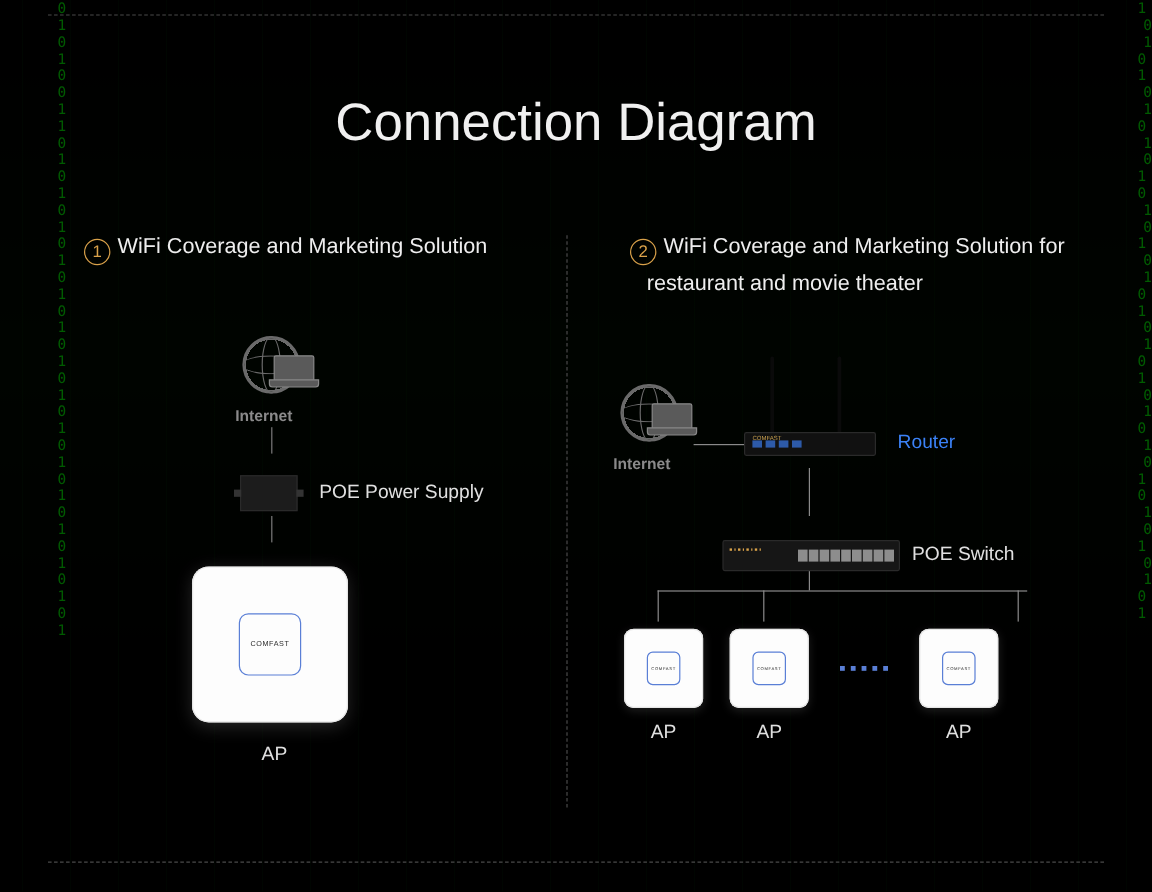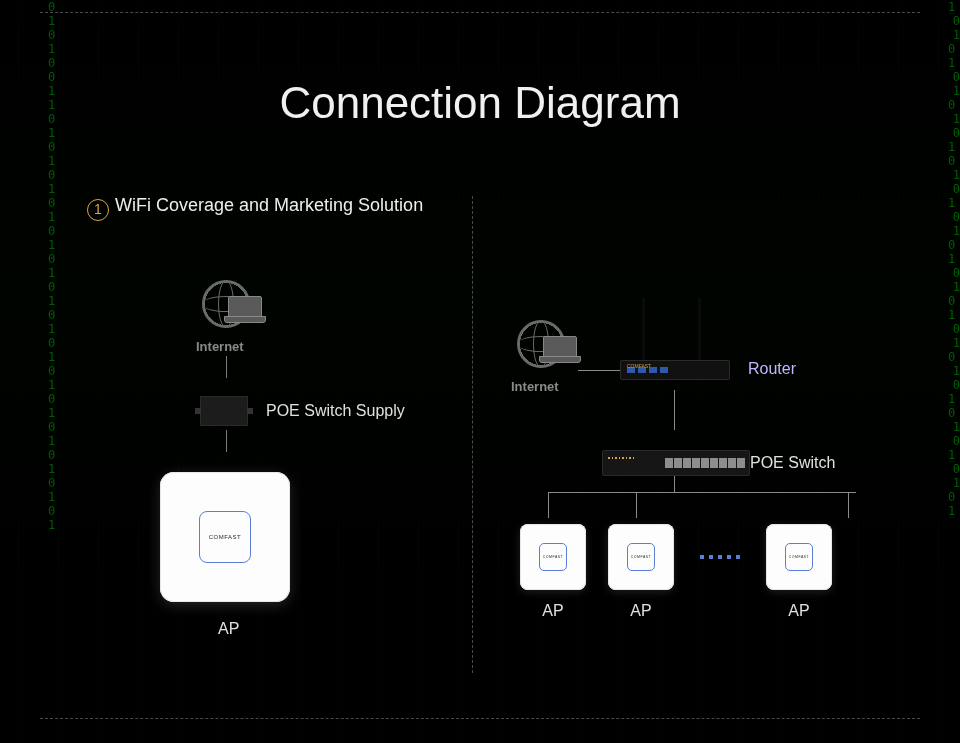--- a/index.html
+++ b/index.html
@@ -72,21 +72,20 @@
       top: 6px;
       bottom: 10px;
       border-left: 1px dashed #4a4a4a;
     }
 
     .sect-head {
       font-size: 18px;
       font-weight: 400;
       line-height: 1.7;
       color: #eee;
-      margin-left: 17px;
     }
     .circ-num {
       display: inline-flex;
       width: 22px; height: 22px;
       border: 1.5px solid #d9a24a;
       border-radius: 50%;
       color: #d9a24a;
       align-items: center;
       justify-content: center;
       font-size: 14px;
@@ -185,38 +184,38 @@
       background: #111; border: 1px solid #2a2a2a; border-radius: 2px;
       display: flex; align-items: center; padding-left: 6px; gap: 3px;
     }
     .router-port { width: 8px; height: 6px; background: #2d5aa8; }
     .router-brand { position: absolute; left: 6px; top: 2px; font-size: 5px; color: #c9a050; }
     .antenna {
       position: absolute; bottom: 18px; width: 3px; height: 65px; background: #0a0a0a; border-radius: 2px;
     }
     .ant1 { left: 22px; }
     .ant2 { left: 78px; }
-    .router-label { position: absolute; left: 228px; top: 60px; font-size: 16px; color: #c4b5fd; }
+    .router-label { position: absolute; left: 228px; top: 60px; font-size: 16px; color: #3b82f6; }
 
     .vline-r { width: 1px; background: #8a8a8a; margin-left: 154px; }
 
     .switch-row { position: relative; margin-top: 20px; }
     .switch {
       width: 148px; height: 26px;
       background: #161616;
       border: 1px solid #2a2a2a;
       border-radius: 2px;
       margin-left: 82px;
       position: relative;
       display: flex; align-items: center; justify-content: flex-end; padding-right: 4px; gap: 1px;
     }
     .sw-port { width: 8px; height: 10px; background: #8d8d8d; }
     .sw-leds { position: absolute; left: 5px; top: 6px; display: flex; gap: 2px; }
     .sw-led { width: 1.5px; height: 1.5px; background: #d9a24a; }
-    .switch-label { position: absolute; left: 230px; top: 4px; font-size: 16px; color: #e0e0e0; }
+    .switch-label { position: absolute; left: 240px; top: 4px; font-size: 16px; color: #e0e0e0; }
 
     .tree {
       position: relative; margin-top: 0; height: 48px; margin-left: 28px; width: 300px;
     }
     .tree-v { position: absolute; left: 126px; top: 0; width: 1px; height: 16px; background: #8a8a8a; }
     .tree-h { position: absolute; left: 0; right: -8px; top: 16px; height: 1px; background: #8a8a8a; }
     .tree-d { position: absolute; top: 16px; width: 1px; height: 26px; background: #8a8a8a; }
 
     .ap-row { display: flex; gap: 22px; margin-left: 0; align-items: flex-start; }
     .ap-small {
@@ -332,32 +331,36 @@
     <div class="ldiag">
       <div class="internet">
         <div class="globe"></div>
         <div class="laptop"></div>
         <div class="internet-label">Internet</div>
       </div>
       <div class="vline" style="height:22px; margin-top:16px;"></div>
 
       <div class="poe-supply">
         <div class="poe-box"></div>
-        <div class="side-label">POE Switch Supply</div>
+        <div class="side-label">POE Power Supply</div>
       </div>
       <div class="vline" style="height:22px; margin-top:4px;"></div>
 
       <div class="ap-big">
         <div class="ap-inner">COMFAST</div>
       </div>
       <div class="ap-caption">AP</div>
     </div>
   </div>
 
   <div class="col-right">
+    <div class="sect-head">
+      <span class="circ-num">2</span><span>WiFi Coverage and Marketing Solution for</span>
+      <span class="sect-sub">restaurant and movie theater</span>
+    </div>
 
     <div class="rdiag">
       <div class="rrow1">
         <div class="internet">
           <div class="globe"></div>
           <div class="laptop"></div>
           <div class="internet-label">Internet</div>
         </div>
         <div style="position:absolute; left:58px; top:70px; width:42px; height:1px; background:#8a8a8a;"></div>
         <div class="router">

